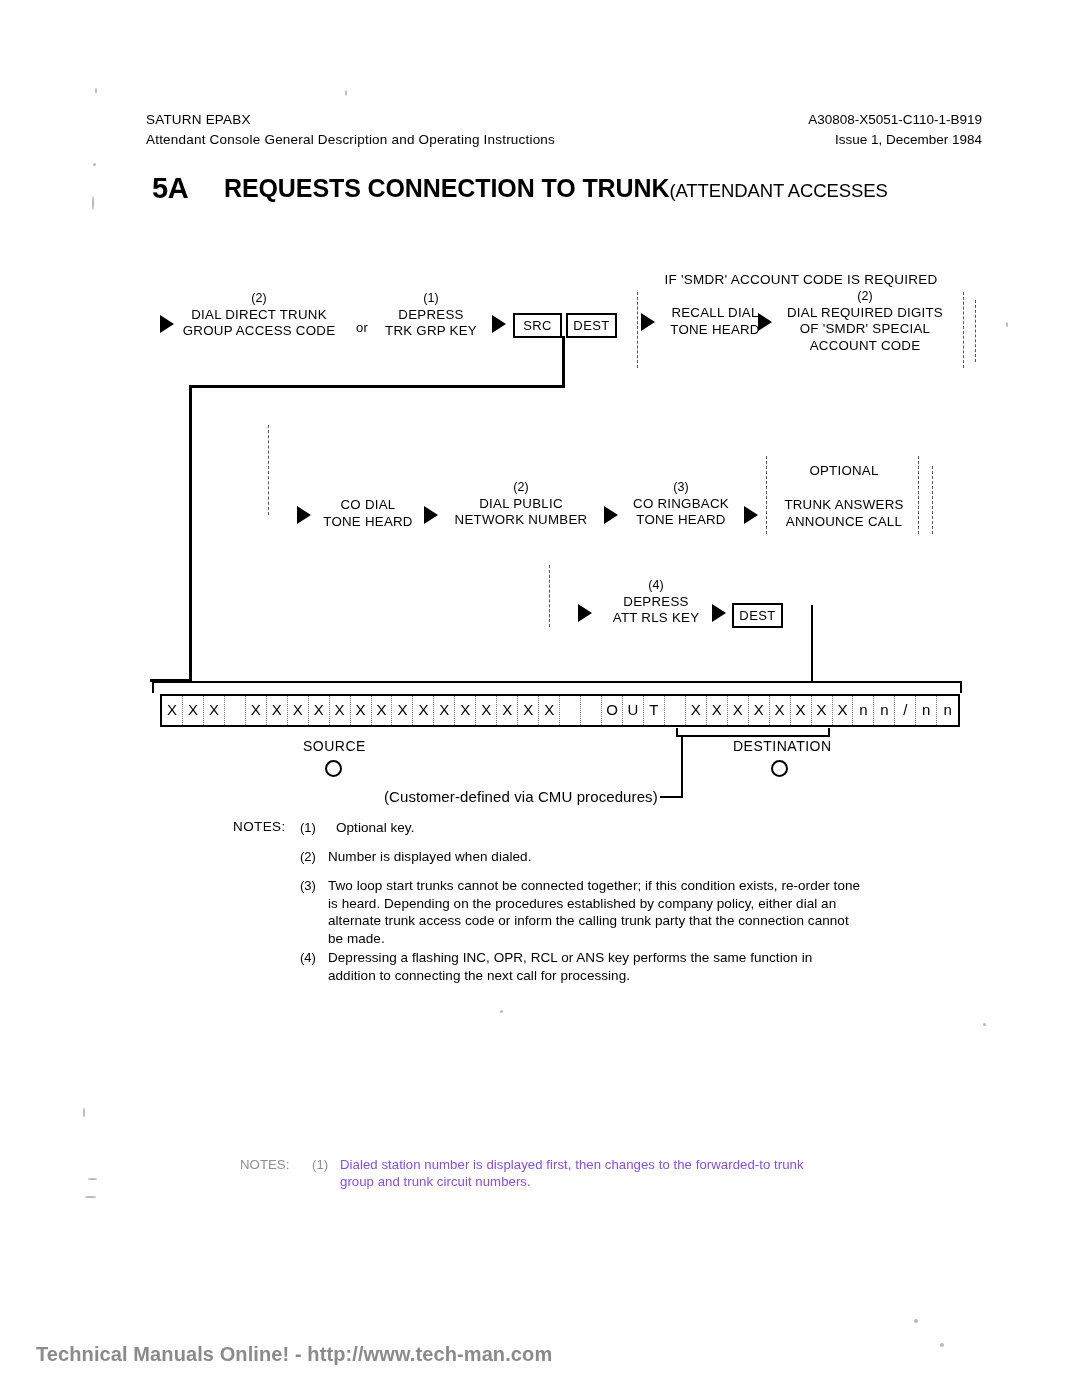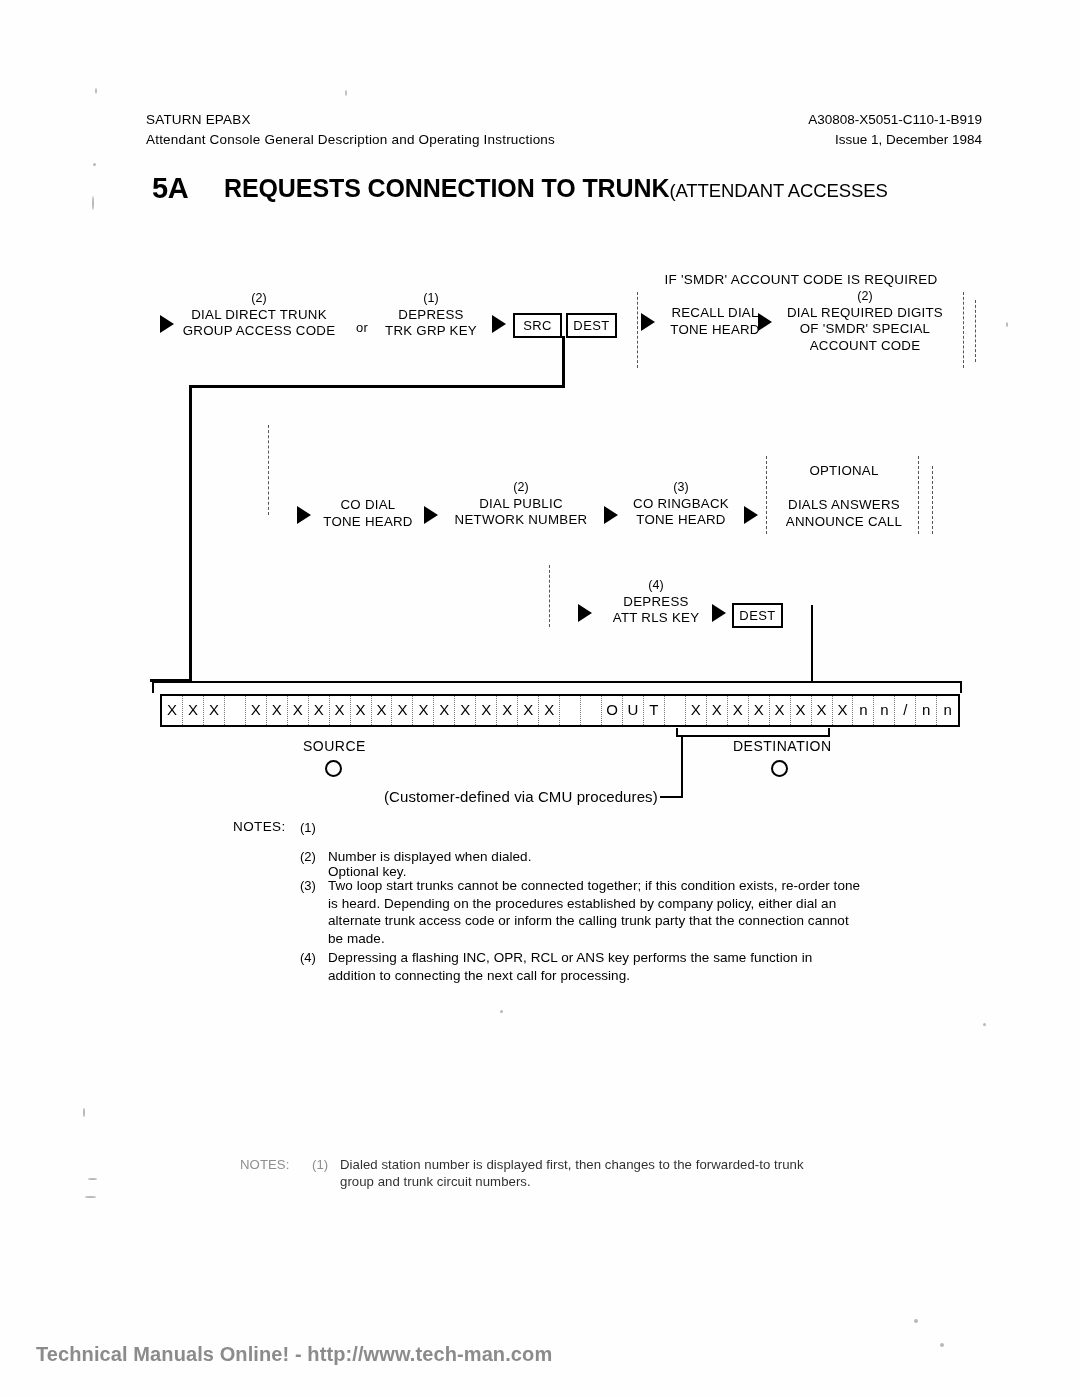--- a/index.html
+++ b/index.html
@@ -193,21 +193,21 @@
   .note-body {
     position: absolute;
     font-size: 13.5px;
     line-height: 17.5px;
     letter-spacing: .05px;
   }
 
   
   .ghost {
     position: absolute;
-    color: #000000;
+    color: #6d28d9;
     opacity: .82;
     font-size: 13.2px;
     line-height: 17.5px;
     letter-spacing: .05px;
   }
   .ghost-faint {
     color: #6a6a6a;
     opacity: .75;
   }
 
@@ -311,21 +311,21 @@
   <div class="tri" style="left:604px; top:506px;"></div>
   <div class="blk" style="left:620px; top:479px; width:122px;">
     <span class="note">(3)</span>
     <span>CO RINGBACK</span><br>
     <span>TONE HEARD</span>
   </div>
 
   <div class="tri" style="left:744px; top:506px;"></div>
   <div class="blk" style="left:776px; top:463px; width:136px;">OPTIONAL</div>
   <div class="blk" style="left:776px; top:497px; width:136px;">
-    <span>DIALS ANSWERS</span><br>
+    <span>TRUNK ANSWERS</span><br>
     <span>ANNOUNCE CALL</span>
   </div>
 
   <div class="dash-v" style="left:549px; top:565px; height:62px;"></div>
 
   <div class="tri" style="left:578px; top:604px;"></div>
   <div class="blk" style="left:594px; top:577px; width:124px;">
     <span class="note">(4)</span>
     <span>DEPRESS</span><br>
     <span>ATT RLS KEY</span>
@@ -384,21 +384,21 @@
   <div class="sd-circle" style="left:771px; top:760px;"></div>
 
   <div class="brk-dn" style="left:676px; top:728px; width:154px; height:9px;"></div>
   <div class="ln-v2" style="left:681px; top:736px; height:62px;"></div>
   <div class="ln-h2" style="left:660px; top:796px; width:23px;"></div>
   <div class="cmu" style="left:384px; top:788px;">(Customer-defined via CMU procedures)</div>
 
   <div class="notes-label" style="left:233px; top:819px;">NOTES:</div>
 
   <div class="note-num" style="left:300px; top:820px;">(1)</div>
-  <div class="note-body" style="left:328px; top:819px; width:520px;margin-top:44px;">Optional key.</div>
+  <div class="note-body" style="left:336px; top:819px; width:520px;">Optional key.</div>
 
   <div class="note-num" style="left:300px; top:849px;">(2)</div>
   <div class="note-body" style="left:328px; top:848px; width:520px;">Number is displayed when dialed.</div>
 
   <div class="note-num" style="left:300px; top:878px;">(3)</div>
   <div class="note-body" style="left:328px; top:877px; width:533px;">Two loop start trunks cannot be connected together; if this condition exists, re-order tone is heard. Depending on the procedures established by company policy, either dial an alternate trunk access code or inform the calling trunk party that the connection cannot be made.</div>
 
   <div class="note-num" style="left:300px; top:950px;">(4)</div>
   <div class="note-body" style="left:328px; top:949px; width:533px;">Depressing a flashing INC, OPR, RCL or ANS key performs the same function in addition to connecting the next call for processing.</div>
 

